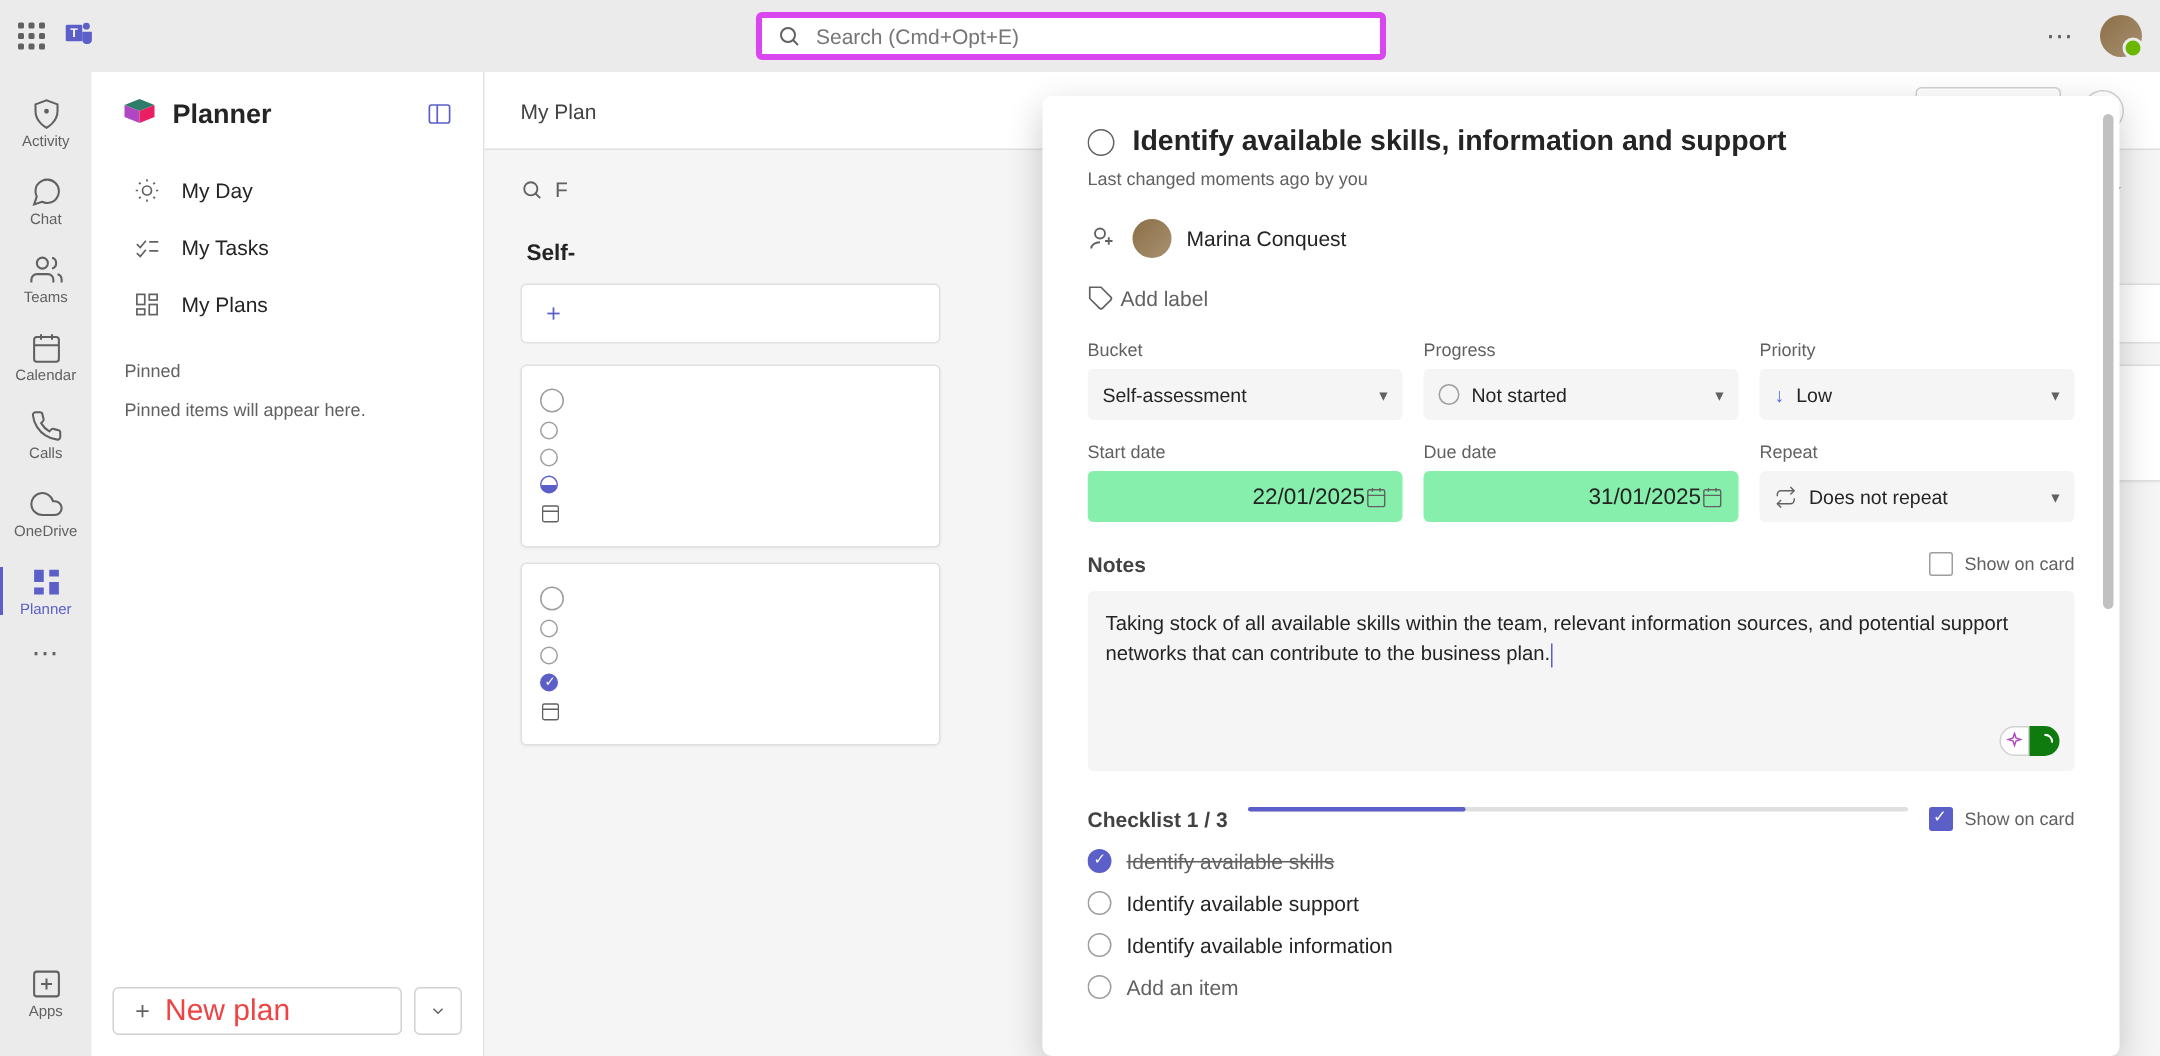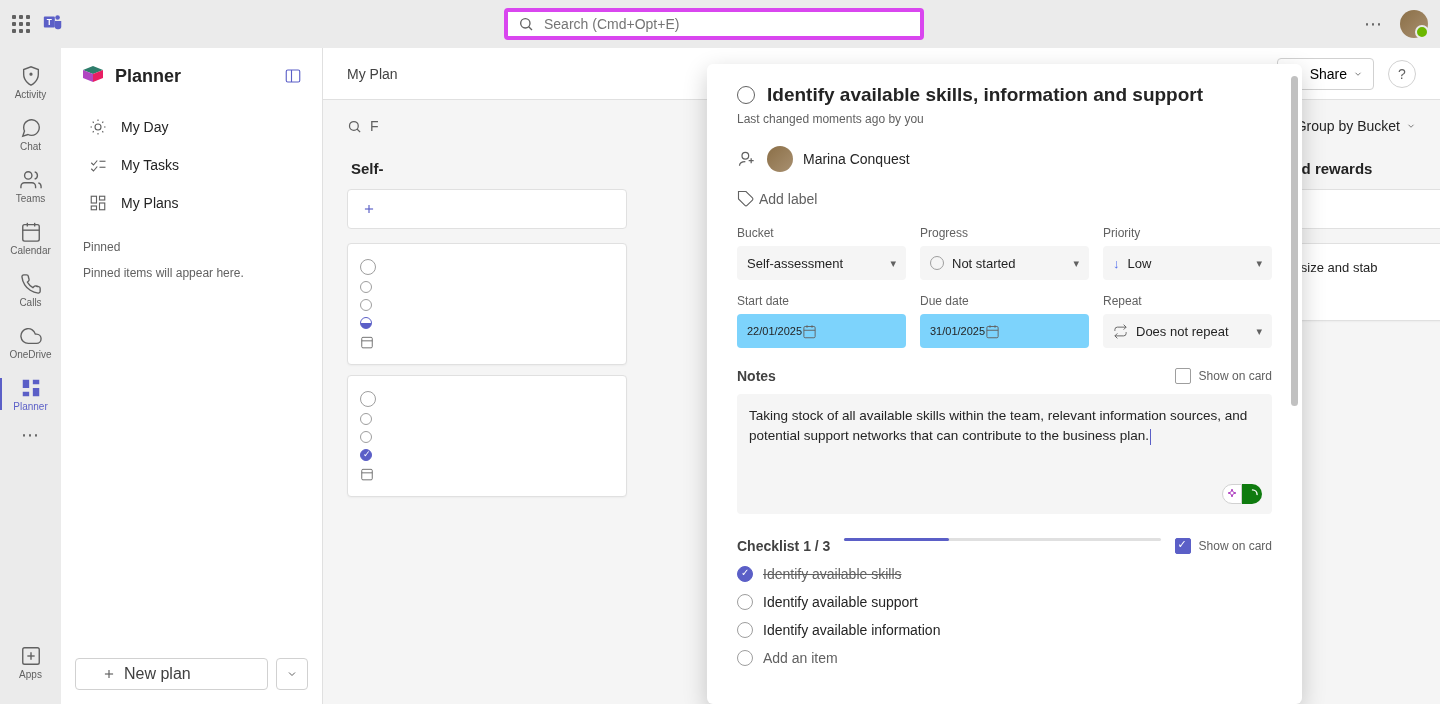--- a/index.html
+++ b/index.html
@@ -35,21 +35,21 @@
 .sb-header { display:flex; align-items:center; padding:16px 20px; gap:10px; }
 .sb-logo { width:24px; height:24px; }
 .sb-title { font-size:18px; font-weight:700; color:#242424; flex:1; }
 .sb-collapse { color:#5b5fc7; cursor:pointer; }
 .sb-nav { padding: 4px 0; }
 .sb-item { display:flex; align-items:center; gap:14px; padding:10px 28px; font-size:14px; color:#242424; cursor:pointer; }
 .sb-item svg { width:18px; height:18px; color:#616161; }
 .sb-section { padding: 14px 22px 6px; font-size:12px; color:#616161; }
 .sb-empty { padding: 6px 22px; font-size:12px; color:#616161; }
 .sb-footer { margin-top:auto; padding:14px; display:flex; gap:8px; }
-.newplan-btn { flex:1; height:32px; border:1px solid #d1d1d1; background:#fff; border-radius:4px; display:flex; align-items:center; gap:8px; padding:0 26px; font-size:16px; color:#404040; cursor:pointer; }
+.newplan-btn { flex:1; height:32px; border:1px solid #d1d1d1; background:#fff; border-radius:4px; display:flex; align-items:center; gap:8px; padding:0 12px; font-size:20px; color:#ef4444; cursor:pointer; }
 .newplan-more { width:32px; height:32px; border:1px solid #d1d1d1; background:#fff; border-radius:4px; display:flex; align-items:center; justify-content:center; cursor:pointer; }
 
 
 .content { flex:1; background:#f5f5f5; position:relative; overflow:hidden; }
 .content-header { height:52px; background:#fff; border-bottom:1px solid #e0e0e0; display:flex; align-items:center; padding:0 24px; justify-content:space-between; }
 .breadcrumb { font-size:14px; color:#424242; }
 .header-actions { display:flex; align-items:center; gap:14px; }
 .share-btn { height:32px; border:1px solid #d1d1d1; background:#fff; border-radius:4px; display:flex; align-items:center; gap:6px; padding:0 10px; font-size:14px; cursor:pointer; }
 .help-icon { width:28px; height:28px; border:1px solid #d1d1d1; border-radius:50%; display:flex; align-items:center; justify-content:center; font-size:14px; color:#616161; cursor:pointer; }
 
@@ -67,37 +67,37 @@
 .card-row.sub { color:#616161; font-size:12px; white-space:nowrap; overflow:hidden; text-overflow:ellipsis; }
 .circle { width:16px; height:16px; border:1.5px solid #9e9e9e; border-radius:50%; flex-shrink:0; }
 .circle.sm { width:12px; height:12px; }
 .circle.half { background:linear-gradient(to top,#5b5fc7 50%, transparent 50%); border-color:#5b5fc7; }
 .circle.check { background:#5b5fc7; border-color:#5b5fc7; position:relative; }
 .circle.check::after { content:'✓'; color:#fff; font-size:9px; position:absolute; top:-1px; left:2px; }
 .date-badge { background:#c50f1f; color:#fff; font-size:11px; padding:3px 8px; border-radius:3px; display:inline-flex; align-items:center; gap:4px; }
 .assign-icon { margin-left:auto; color:#9e9e9e; }
 
 
-.modal { position:absolute; left:384px; top:16px; width:595px; height:640px; background:#fff; border-radius:6px; box-shadow:0 8px 24px rgba(0,0,0,0.2); overflow:hidden; padding:20px 0 20px 30px; }
+.modal { position:absolute; left:372px; top:16px; width:718px; height:640px; background:#fff; border-radius:6px; box-shadow:0 8px 24px rgba(0,0,0,0.2); overflow:hidden; padding:20px 0 20px 30px; }
 .modal-inner { height:100%; overflow-y:auto; padding-right:30px; }
 .modal-scrollbar { position:absolute; right:4px; top:12px; width:7px; height:330px; background:#c1c1c1; border-radius:4px; }
 .m-title-row { display:flex; align-items:center; gap:12px; }
 .m-circle { width:18px; height:18px; border:1.5px solid #616161; border-radius:50%; cursor:pointer; }
 .m-title { font-size:19px; font-weight:600; color:#242424; }
 .m-sub { font-size:12px; color:#616161; margin-top:6px; }
 .m-row { display:flex; align-items:center; gap:10px; margin-top:20px; }
 .m-assignee-icon { color:#616161; }
 .m-avatar { width:26px; height:26px; border-radius:50%; background:linear-gradient(135deg,#8b6f47,#a89070); }
 .m-name { font-size:14px; color:#242424; }
 .m-label-row { display:flex; align-items:center; gap:4px; margin-top:18px; color:#616161; font-size:14px; cursor:pointer; }
 .m-fields { display:grid; grid-template-columns:1fr 1fr 1fr; gap:14px; margin-top:18px; }
 .m-field label { font-size:12px; color:#616161; display:block; margin-bottom:6px; }
 .m-select { height:34px; background:#f5f5f5; border:none; border-radius:4px; display:flex; align-items:center; padding:0 10px; font-size:13px; color:#242424; justify-content:space-between; cursor:pointer; }
 .m-select .sel-left { display:flex; align-items:center; gap:8px; }
-.m-input { height:34px; background:#7dd3fc; border:none; border-radius:4px; display:flex; align-items:center; padding:0 10px; font-size:11px; color:#242424; justify-content:flex-start; }
+.m-input { height:34px; background:#86efac; border:none; border-radius:4px; display:flex; align-items:center; padding:0 10px; font-size:15px; color:#242424; justify-content:flex-end; }
 .chev { color:#616161; font-size:11px; }
 .m-section-head { display:flex; align-items:center; justify-content:space-between; margin-top:20px; }
 .m-section-title { font-size:14px; font-weight:700; color:#424242; }
 .m-check-label { display:flex; align-items:center; gap:8px; font-size:12px; color:#616161; cursor:pointer; }
 .m-checkbox { width:16px; height:16px; border:1px solid #9e9e9e; border-radius:2px; }
 .m-checkbox.checked { background:#5b5fc7; border-color:#5b5fc7; position:relative; }
 .m-checkbox.checked::after { content:'✓'; color:#fff; font-size:11px; position:absolute; top:-1px; left:2px; }
 .m-notes { margin-top:10px; background:#f5f5f5; border-radius:4px; padding:12px; min-height:120px; position:relative; }
 .m-notes-text { font-size:13.5px; color:#242424; line-height:1.5; }
 .m-notes-text::after { content:''; display:inline-block; width:1px; height:16px; background:#5b5fc7; vertical-align:middle; margin-left:1px; animation:blink 1s infinite; }

